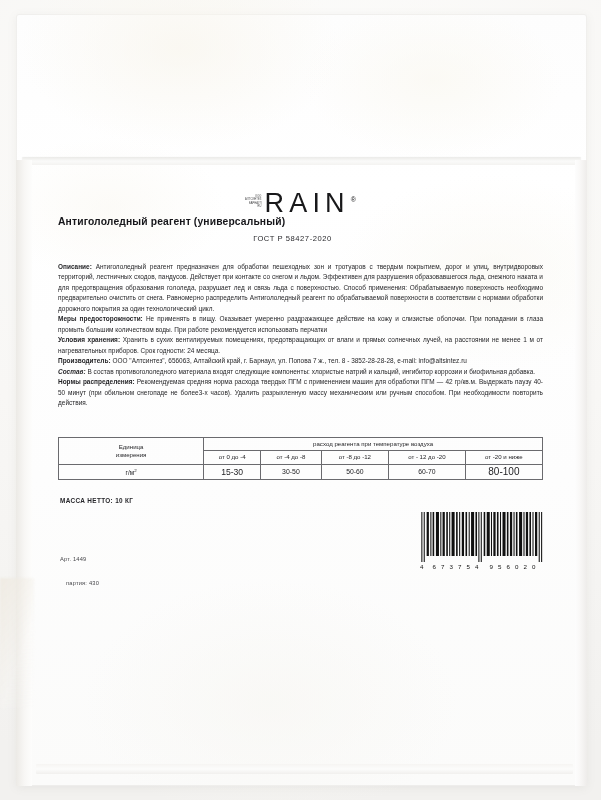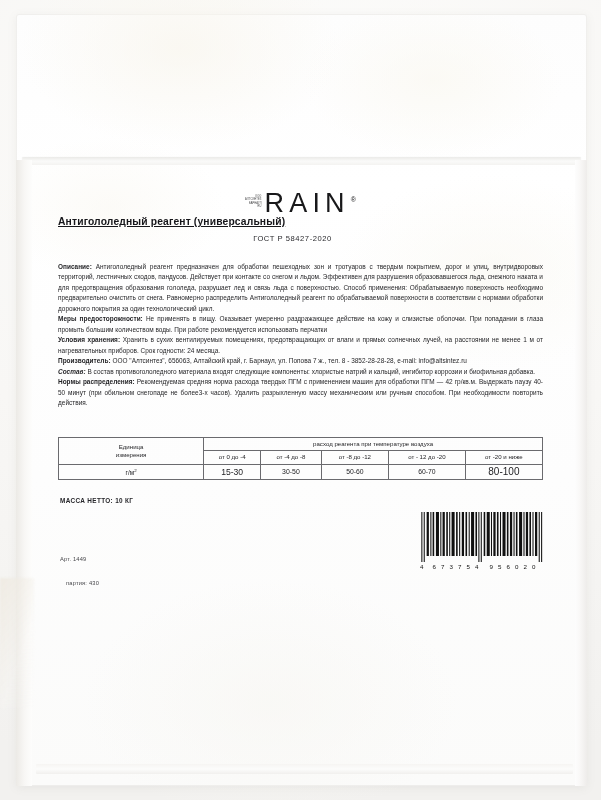--- a/index.html
+++ b/index.html
@@ -92,21 +92,21 @@
     color:#18181a;
     font-family:"Liberation Sans", sans-serif;
   }
   .brand-reg{
     font-size:7px;vertical-align:super;letter-spacing:0;
     margin-left:1px;color:#18181a;
   }
 
   .product-title{
     position:absolute;left:58px;top:216px;
-    font-size:10.3px;font-weight:700;letter-spacing:.15px;color:#16161a;text-decoration:underline;
+    font-size:10.3px;font-weight:700;letter-spacing:.15px;color:#16161a;
   }
   .gost{
     position:absolute;left:0;right:16px;top:234px;text-align:center;
     font-size:7.6px;letter-spacing:.55px;color:#2a2a2e;
   }
 
   
   .body{
     position:absolute;left:58px;right:58px;top:262px;
     font-size:6.45px;line-height:10.4px;

